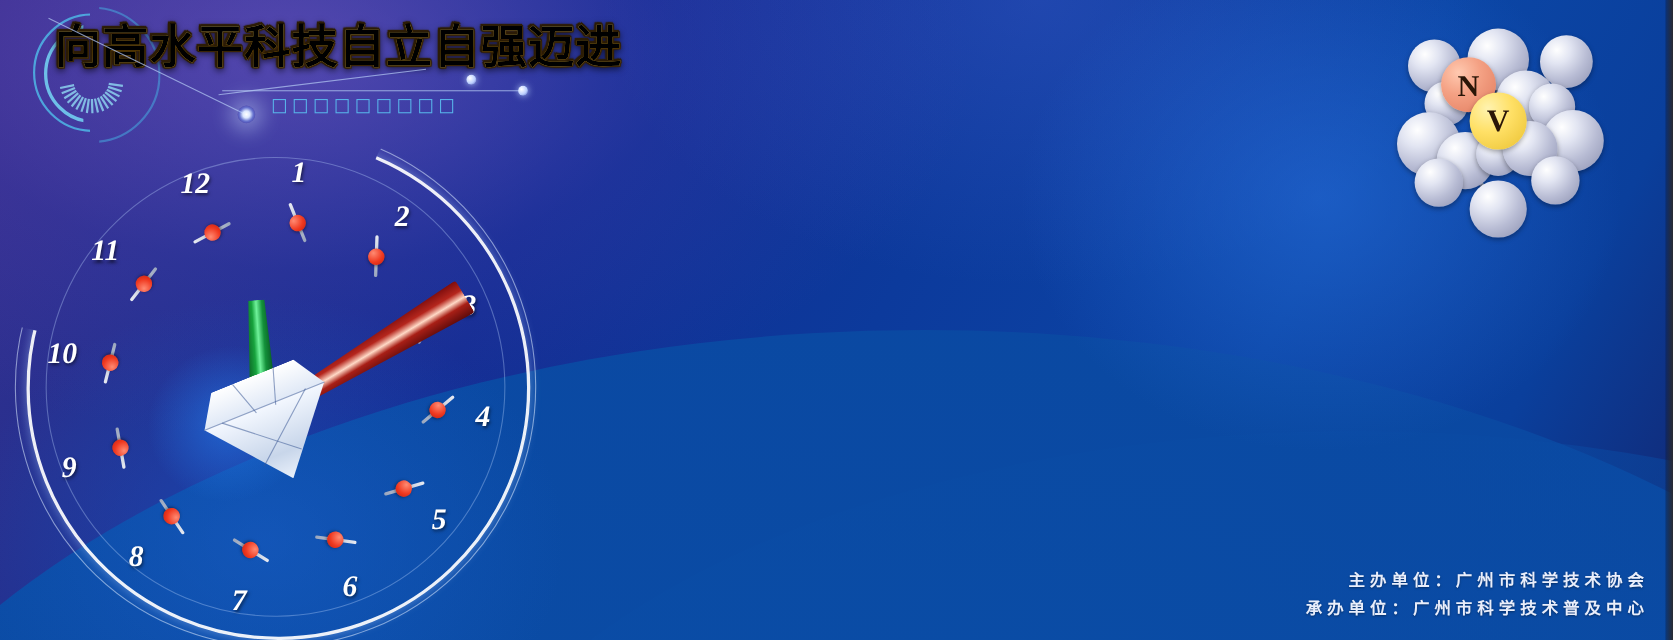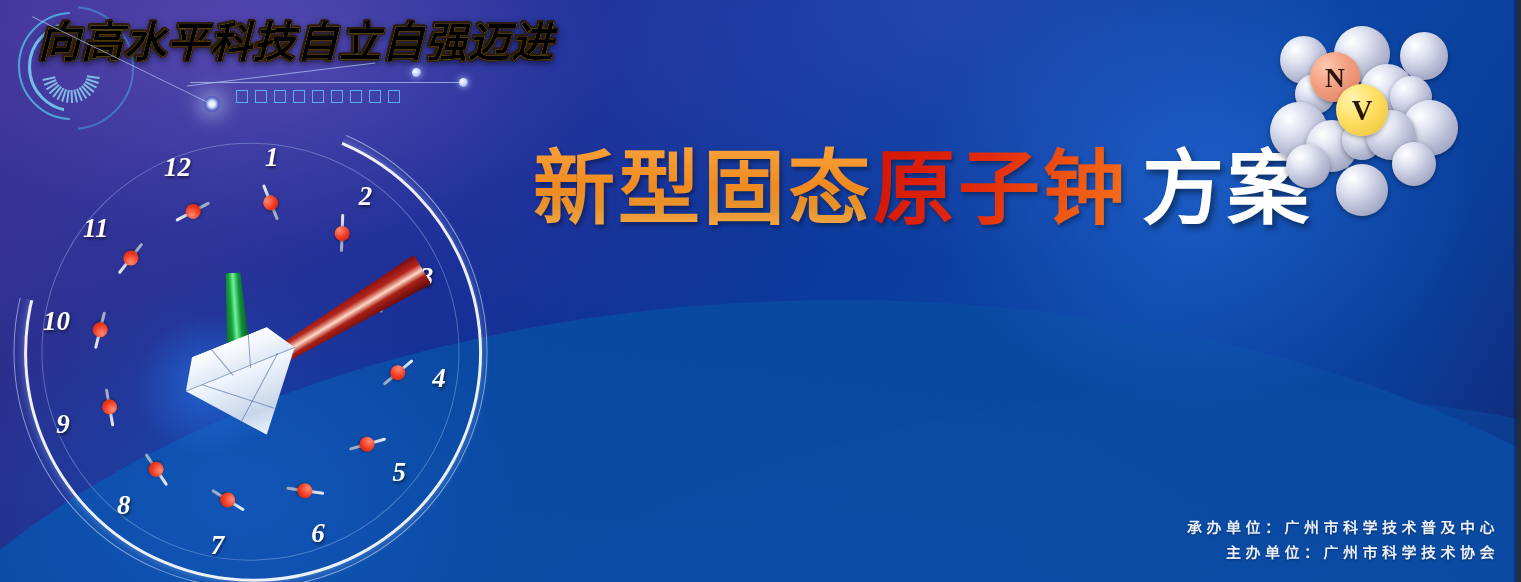--- a/index.html
+++ b/index.html
@@ -34,21 +34,21 @@
   .glow-bl{
     position:absolute;left:-140px;bottom:-220px;width:760px;height:620px;
     background:radial-gradient(closest-side, rgba(30,100,210,.42), rgba(20,60,170,0) 72%);
   }
   .edge-right{
     position:absolute;right:0;top:0;width:7px;height:100%;
     background:linear-gradient(90deg,rgba(10,20,50,.35),#2b2b30);
   }
 
   
-  .hl-wrap{position:absolute;left:4px;top:0px;width:520px;height:130px;font-style:italic;}
+  .hl-wrap{position:absolute;left:16px;top:0px;width:520px;height:130px;}
   .tech-rings{position:absolute;left:2px;top:6px;width:130px;height:118px;}
   .ring{position:absolute;border-radius:50%;border:2px solid rgba(90,210,245,.85);}
   .r1{left:12px;top:6px;width:104px;height:104px;border-color:rgba(80,200,240,.75);
       clip-path:polygon(0 0,48% 0,48% 100%,0 100%);}
   .r2{left:22px;top:16px;width:84px;height:84px;border-width:3px;border-color:rgba(120,225,250,.8);
       clip-path:polygon(0 6%,40% 0,40% 100%,0 94%);}
   .r3{left:4px;top:0px;width:120px;height:120px;border-color:rgba(70,180,230,.5);
       clip-path:polygon(55% 0,100% 0,100% 100%,55% 100%);}
   .ticks{position:absolute;left:14px;top:54px;width:100px;height:60px;}
   .ticks i{position:absolute;left:50px;top:30px;width:2px;height:13px;background:rgba(150,230,250,.75);
@@ -281,23 +281,20 @@
       <div class="top"></div>
       <div class="bot"></div>
       <div class="facet" style="left:18px;top:29px;width:76px;transform:rotate(40deg);"></div>
       <div class="facet" style="left:100px;top:29px;width:80px;transform:rotate(140deg);"></div>
       <div class="facet" style="left:40px;top:0px;width:34px;transform:rotate(72deg);"></div>
       <div class="facet" style="left:80px;top:0px;width:34px;transform:rotate(108deg);"></div>
       <div class="facet" style="left:0px;top:29px;width:118px;"></div>
     </div>
   </div>
 
-  <div class="title">
-    <span class="t-org">新型固态</span><span class="t-red">原子钟</span><span class="t-white" style="margin-left:14px;">方案</span>
-  </div>
 
 
   <div class="mol" id="mol-host">
       <div class="bond" style="left: 42px; top: 56px; width: 35.3553px; transform: rotate(28.7398deg);"></div>
       <div class="bond" style="left: 73px; top: 73px; width: 42.638px; transform: rotate(50.7106deg);"></div>
       <div class="bond" style="left: 100px; top: 50px; width: 56px; transform: rotate(90deg);"></div>
       <div class="bond" style="left: 100px; top: 50px; width: 44.6542px; transform: rotate(55.9541deg);"></div>
       <div class="bond" style="left: 125px; top: 87px; width: 24.7386px; transform: rotate(14.0362deg);"></div>
       <div class="bond" style="left: 125px; top: 87px; width: 56.7274px; transform: rotate(40.7108deg);"></div>
       <div class="bond" style="left: 100px; top: 106px; width: 38.2884px; transform: rotate(40.7636deg);"></div>
@@ -326,18 +323,18 @@
       <div class="atom" style="left: 74px; top: 162px; width: 52px; height: 52px;"></div>
       <div class="atom n" style="left: 48px; top: 50px; width: 50px; height: 50px;">
         <span class="atom-lbl" style="top: 12px; font-size: 27.5px;">N</span>
       </div>
       <div class="atom v" style="left: 74px; top: 82px; width: 52px; height: 52px;">
         <span class="atom-lbl" style="top: 13px; font-size: 28.6px;">V</span>
       </div>
     </div>
 
   <div class="credits">
+    <div>主办单位：广州市科学技术协会</div>
     <div>承办单位：广州市科学技术普及中心</div>
-    <div>主办单位：广州市科学技术协会</div>
   </div>
 
   <div class="edge-right"></div>
 </div>
 
 </body></html>

